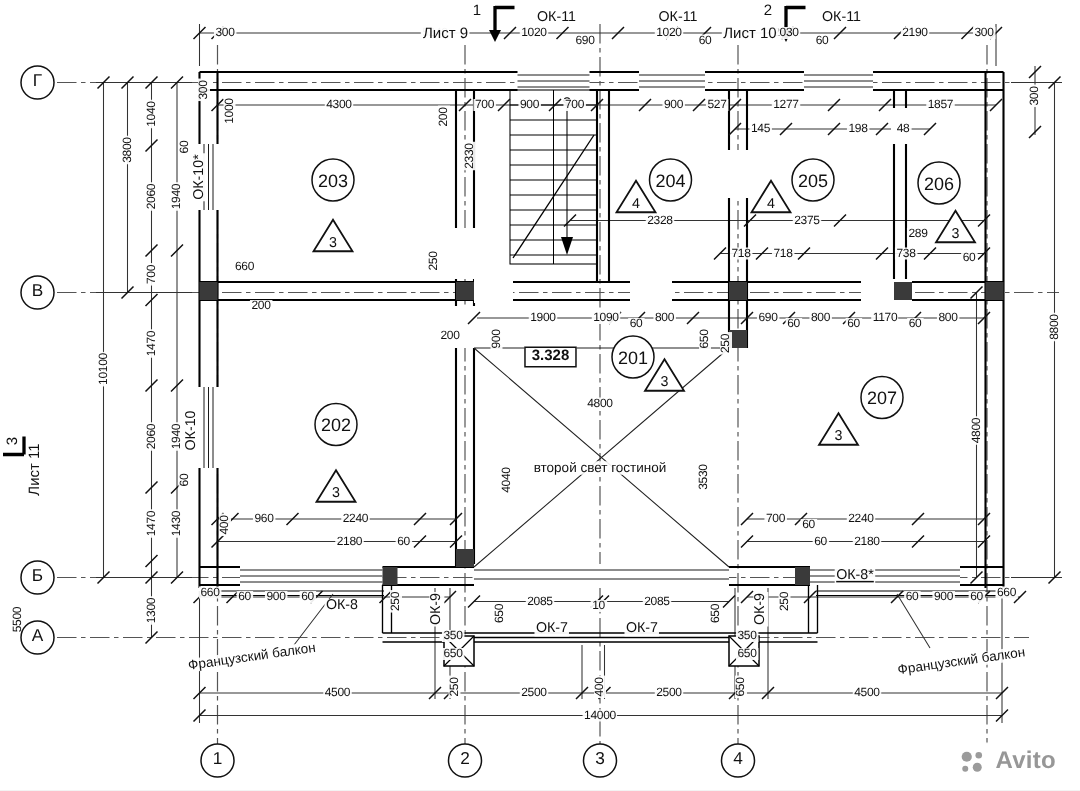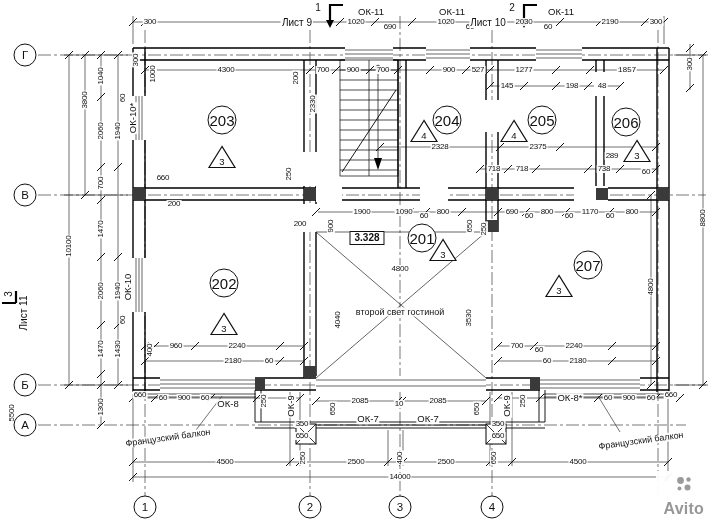--- a/index.html
+++ b/index.html
@@ -14,26 +14,26 @@
   .wlabel{font-size:9.5px;background:rgba(255,255,255,.95);padding:0 1px;font-weight:500;}
   .slabel{font-size:10px;background:rgba(255,255,255,.95);padding:0 1px;}
   .ann{font-size:9px;background:rgba(255,255,255,.9);padding:0 1px;}
   .level-box{font-size:10px;border:1px solid #111;background:#fff;padding:1px 4px;font-weight:600;}
   .axis-circle{
     width:21px;height:21px;border:1.3px solid #111;border-radius:50%;background:#fff;
     display:flex;align-items:center;justify-content:center;font-size:11.5px;font-weight:500;
   }
   .room-circle{
     width:27px;height:27px;border:1.2px solid #111;border-radius:50%;background:#fff;
-    display:flex;align-items:center;justify-content:center;font-size:15px;text-align:center;
+    display:flex;align-items:center;justify-content:center;font-size:12px;text-align:center;
   }
   .tri{position:absolute;transform:translate(-50%,-50%);overflow:visible;}
   #watermark{
     position:absolute;right:8px;bottom:6px;display:flex;align-items:center;gap:6px;
-    background:rgba(255,255,255,.95);padding:3px 8px;color:#979797;flex-direction:column;
+    background:rgba(255,255,255,.95);padding:3px 8px;color:#979797;
   }
   #watermark .brand{font-size:16px;font-weight:700;letter-spacing:.2px;}
 </style>
 </head>
 <body>
 
 <div id="stage">
 
   <svg id="linework" width="720" height="527" viewBox="0 0 720 527">
 
@@ -161,21 +161,21 @@
       <div class="lbl dim" style="left: 656px; top: 22px; transform: translate(-50%, -50%);">300</div>
       <div class="lbl dim" style="left: 136px; top: 60px; transform: translate(-50%, -50%) rotate(-90deg);">300</div>
       <div class="lbl dim" style="left: 153px; top: 74px; transform: translate(-50%, -50%) rotate(-90deg);">1000</div>
       <div class="lbl dim" style="left: 226px; top: 70px; transform: translate(-50%, -50%);">4300</div>
       <div class="lbl dim" style="left: 323px; top: 70px; transform: translate(-50%, -50%);">700</div>
       <div class="lbl dim" style="left: 353px; top: 70px; transform: translate(-50%, -50%);">900</div>
       <div class="lbl dim" style="left: 383px; top: 70px; transform: translate(-50%, -50%);">700</div>
       <div class="lbl dim" style="left: 449px; top: 70px; transform: translate(-50%, -50%);">900</div>
       <div class="lbl dim" style="left: 478px; top: 70px; transform: translate(-50%, -50%);">527</div>
       <div class="lbl dim" style="left: 524px; top: 70px; transform: translate(-50%, -50%);">1277</div>
-      <div class="lbl dim" style="left: 627px; top: 70px; transform: translate(-50%, -50%); font-family: Liberation Mono, monospace;">1857</div>
+      <div class="lbl dim" style="left: 627px; top: 70px; transform: translate(-50%, -50%);">1857</div>
       <div class="lbl dim" style="left: 690px; top: 64px; transform: translate(-50%, -50%) rotate(-90deg);">300</div>
       <div class="lbl dim" style="left: 507px; top: 86px; transform: translate(-50%, -50%);">145</div>
       <div class="lbl dim" style="left: 572px; top: 86px; transform: translate(-50%, -50%);">198</div>
       <div class="lbl dim" style="left: 602px; top: 86px; transform: translate(-50%, -50%);">48</div>
       <div class="lbl dim" style="left: 296px; top: 78px; transform: translate(-50%, -50%) rotate(-90deg);">200</div>
       <div class="lbl dim" style="left: 313px; top: 104px; transform: translate(-50%, -50%) rotate(-90deg);">2330</div>
       <div class="lbl dim" style="left: 85px; top: 100px; transform: translate(-50%, -50%) rotate(-90deg);">3800</div>
       <div class="lbl dim" style="left: 69px; top: 246px; transform: translate(-50%, -50%) rotate(-90deg);">10100</div>
       <div class="lbl dim" style="left: 12px; top: 413px; transform: translate(-50%, -50%) rotate(-90deg);">5500</div>
       <div class="lbl dim" style="left: 101px; top: 76px; transform: translate(-50%, -50%) rotate(-90deg);">1040</div>
@@ -260,25 +260,25 @@
       <div class="lbl wlabel" style="left: 371px; top: 12px; transform: translate(-50%, -50%);">ОК-11</div>
       <div class="lbl wlabel" style="left: 452px; top: 12px; transform: translate(-50%, -50%);">ОК-11</div>
       <div class="lbl wlabel" style="left: 561px; top: 12px; transform: translate(-50%, -50%);">ОК-11</div>
       <div class="lbl wlabel" style="left: 133px; top: 118px; transform: translate(-50%, -50%) rotate(-90deg);">ОК-10*</div>
       <div class="lbl wlabel" style="left: 128px; top: 287px; transform: translate(-50%, -50%) rotate(-90deg);">ОК-10</div>
       <div class="lbl wlabel" style="left: 228px; top: 404px; transform: translate(-50%, -50%);">ОК-8</div>
       <div class="lbl wlabel" style="left: 291px; top: 406px; transform: translate(-50%, -50%) rotate(-90deg);">ОК-9</div>
       <div class="lbl wlabel" style="left: 368px; top: 419px; transform: translate(-50%, -50%);">ОК-7</div>
       <div class="lbl wlabel" style="left: 428px; top: 419px; transform: translate(-50%, -50%);">ОК-7</div>
       <div class="lbl wlabel" style="left: 507px; top: 406px; transform: translate(-50%, -50%) rotate(-90deg);">ОК-9</div>
-      <div class="lbl wlabel" style="left: 570px; top: 398px; transform: translate(-50%, -50%);">ОК-8*</div>
+      <div class="lbl wlabel" style="left: 570px; top: 384px; transform: translate(-50%, -50%); text-decoration: underline;">ОК-8*</div>
       <div class="lbl slabel" style="left: 318px; top: 8px; transform: translate(-50%, -50%);">1</div>
       <div class="lbl slabel" style="left: 297px; top: 23px; transform: translate(-50%, -50%);">Лист 9</div>
       <div class="lbl slabel" style="left: 512px; top: 8px; transform: translate(-50%, -50%);">2</div>
-      <div class="lbl slabel" style="left: 488px; top: 23px; transform: translate(-50%, -50%);">Лист 10</div>
+      <div class="lbl slabel" style="left: 500px; top: 23px; transform: translate(-50%, -50%);">Лист 10</div>
       <div class="lbl slabel" style="left: 9px; top: 294px; transform: translate(-50%, -50%) rotate(-90deg);">3</div>
       <div class="lbl slabel" style="left: 24px; top: 313px; transform: translate(-50%, -50%) rotate(-90deg);">Лист 11</div>
       <div class="lbl ann" style="left: 400px; top: 312px; transform: translate(-50%, -50%);">второй свет гостиной</div>
       <div class="lbl ann" style="left: 168px; top: 438px; transform: translate(-50%, -50%) rotate(-8deg);">Французский балкон</div>
       <div class="lbl ann" style="left: 641px; top: 441px; transform: translate(-50%, -50%) rotate(-8deg);">Французский балкон</div>
       <div class="lbl level-box" style="left: 367px; top: 238px; transform: translate(-50%, -50%);">3.328</div>
       <div class="lbl axis-circle" style="left: 25px; top: 55px; transform: translate(-50%, -50%);">Г</div>
       <div class="lbl axis-circle" style="left: 25px; top: 195px; transform: translate(-50%, -50%);">В</div>
       <div class="lbl axis-circle" style="left: 25px; top: 385px; transform: translate(-50%, -50%);">Б</div>
       <div class="lbl axis-circle" style="left: 25px; top: 425px; transform: translate(-50%, -50%);">А</div>

